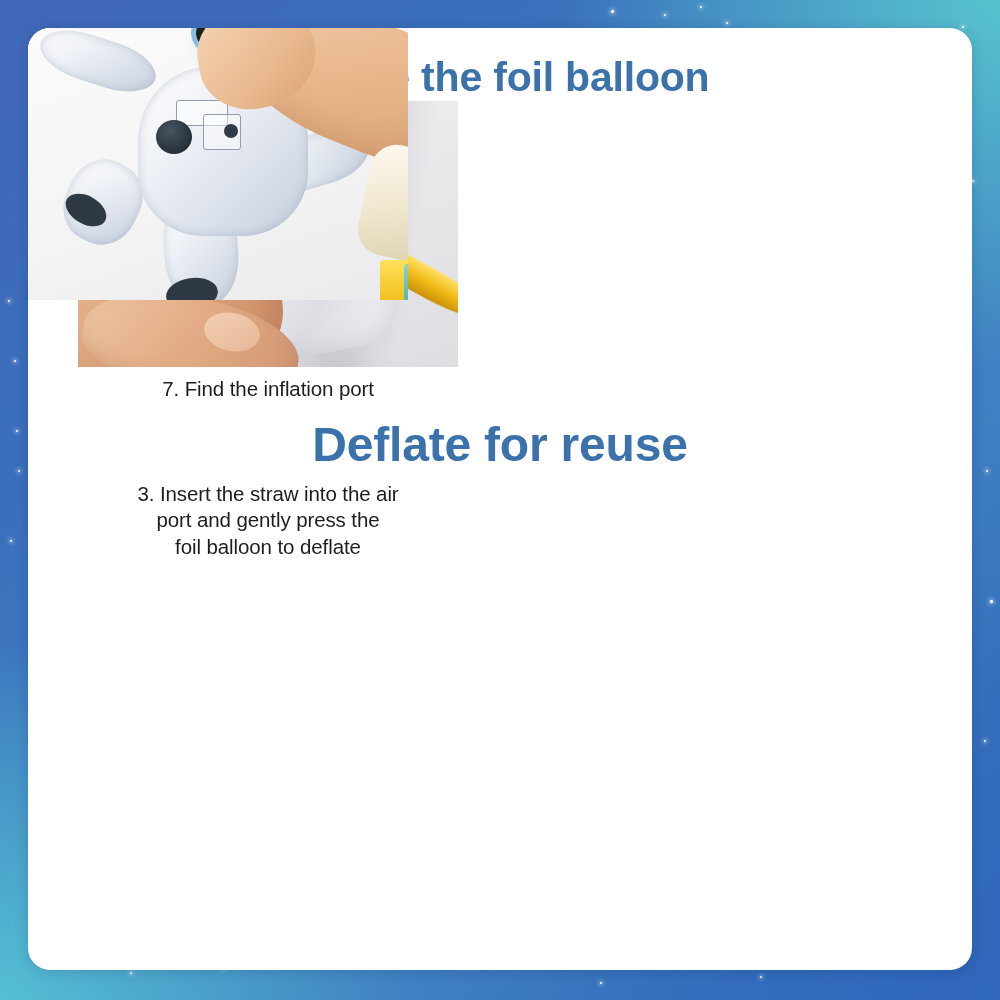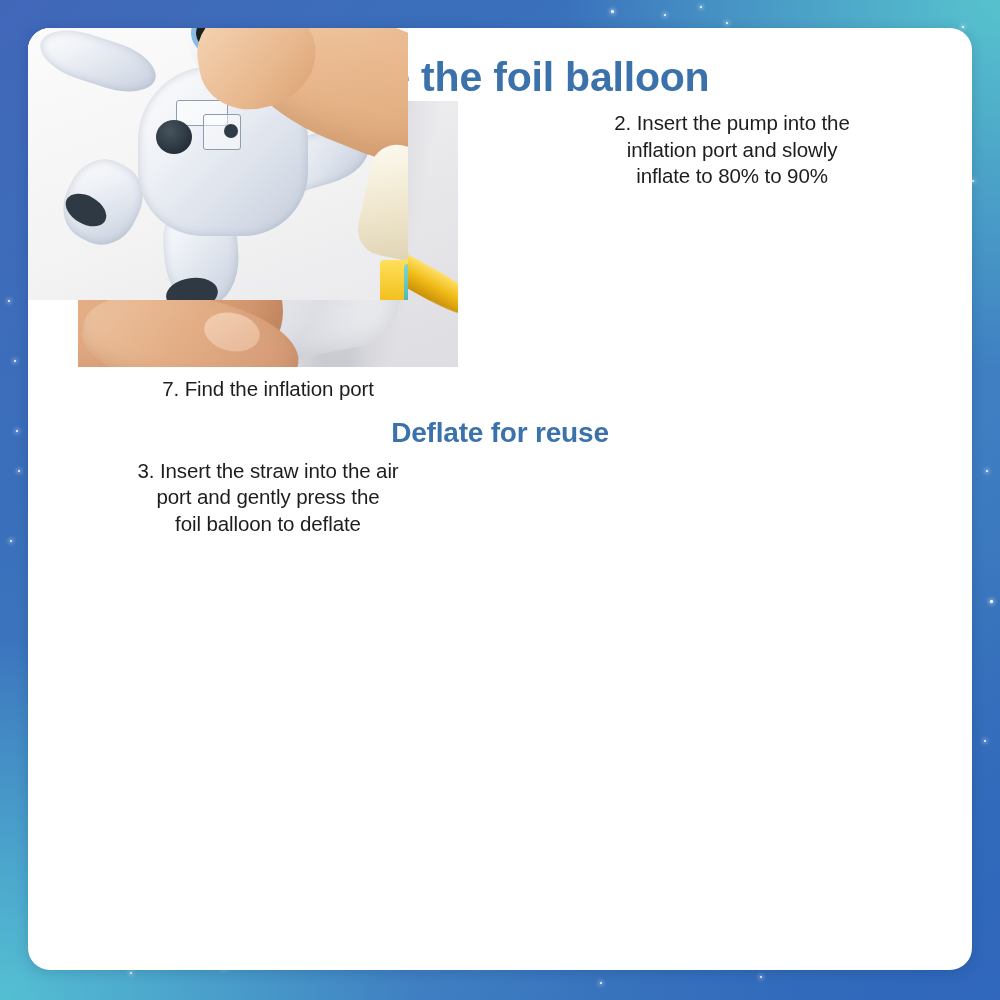--- a/index.html
+++ b/index.html
@@ -37,21 +37,21 @@
     overflow:hidden;
   }
 
   .section-title {
     text-align:center;
     color:#3b72ab;
     font-weight:bold;
     letter-spacing:-0.2px;
   }
   #title-inflate { font-size:41px; margin-top:26px; }
-  #title-deflate { font-size:28px; margin-top:14px; }
+  #title-deflate { font-size:48px; margin-top:14px; }
 
   .row {
     display:flex;
     justify-content:space-between;
     padding:0 50px;
   }
   .cell { width:380px; }
 
   .photo {
     width:380px;
@@ -390,23 +390,20 @@
             <div class="star" style="left: 12px; top: 38px; width: 2px; height: 2px;"></div>
             <div class="star" style="left: 64px; top: 12px; width: 2px; height: 2px;"></div>
             <div class="star" style="left: 30px; top: 70px; width: 2px; height: 2px;"></div>
           </div>
         <div class="chest-box"></div>
         <div class="chest-box2"></div>
         <div class="patch"></div>
         <div class="knob"></div>
         <div class="tube-y"></div>
       </div>
-      <p class="caption">2. Insert the pump into the
-inflation port and slowly
-inflate to 80% to 90%</p>
     </div>
 
   </div>
 
   <h1 class="section-title" id="title-deflate">Deflate for reuse</h1>
 
   <div class="row row-2">
 
     <div class="cell">
       <div class="photo astro-scene p3">

